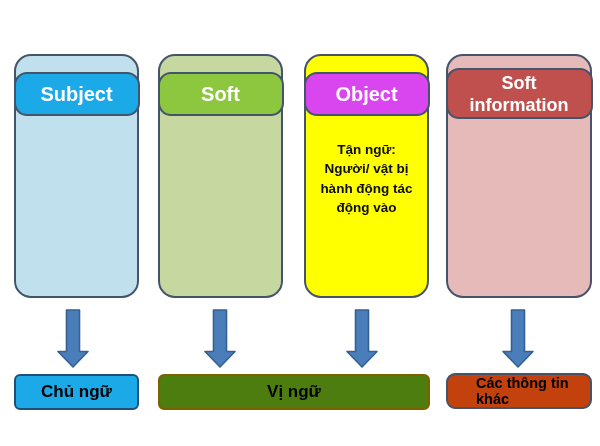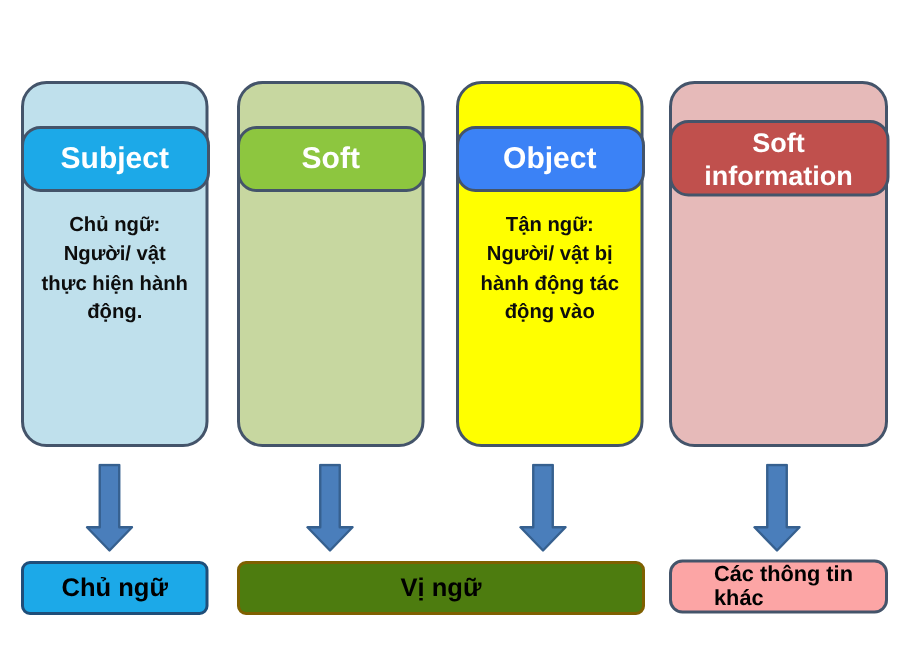--- a/index.html
+++ b/index.html
@@ -39,21 +39,20 @@
     box-sizing: border-box;
     display: flex;
     align-items: center;
     justify-content: center;
     text-align: center;
     color: #ffffff;
     font-size: 20px;
     font-weight: bold;
     line-height: 23px;
     letter-spacing: 0px;
-    margin-top: 12px;
   }
   .card-3 .card-header {
     top: 12px;
     height: 51px;
     font-size: 18px;
     line-height: 22px;
   }
   .card-3 .card-header span {
     display: inline-block;
     max-width: 112px;
@@ -120,34 +119,30 @@
 </style>
 </head>
 <body>
 
 <div class="slide">
 
   <div class="card card-0" style="background-color: rgb(191, 224, 236); border-color: rgb(68, 84, 106);">
     <div class="card-header" style="background-color: rgb(28, 169, 232); border-color: rgb(68, 84, 106);">
       <span>Subject</span>
     </div>
-    <div class="card-body">Chủ ngữ:
-Người/ vật
-thực hiện hành
-động.</div>
   </div>
 
   <div class="card card-1" style="background-color: rgb(199, 215, 160); border-color: rgb(68, 84, 106);">
     <div class="card-header" style="background-color: rgb(141, 198, 63); border-color: rgb(68, 84, 106);">
       <span>Soft</span>
     </div>
   </div>
 
   <div class="card card-2" style="background-color: rgb(255, 255, 0); border-color: rgb(68, 84, 106);">
-    <div class="card-header" style="background-color: #3b82f6; border-color: rgb(68, 84, 106);">
+    <div class="card-header" style="background-color: #d946ef; border-color: rgb(68, 84, 106);">
       <span>Object</span>
     </div>
     <div class="card-body">Tận ngữ:
 Người/ vật bị
 hành động tác
 động vào</div>
   </div>
 
   <div class="card card-3" style="background-color: rgb(230, 186, 185); border-color: rgb(68, 84, 106);">
     <div class="card-header" style="background-color: rgb(192, 80, 77); border-color: rgb(68, 84, 106);">
@@ -167,17 +162,17 @@
   <svg class="arrow arrow-3" viewBox="0 0 32 59">
     <polygon class="arrow-shape" points="9.5,1 22.5,1 22.5,42.5 31,42.5 16,58 1,42.5 9.5,42.5" stroke-width="1.6" stroke-linejoin="round" fill="#4a7ebb" stroke="#36608f"></polygon>
   </svg>
 
   <div class="footer-bar bar-0" style="background-color: rgb(28, 169, 232); border-color: rgb(31, 78, 121);">
     <span>Chủ ngữ</span>
   </div>
   <div class="footer-bar bar-1" style="background-color: #4d7c0f; border-color: rgb(127, 96, 0);">
     <span>Vị ngữ</span>
   </div>
-  <div class="footer-bar bar-2" style="background-color: #fca5a5; border-color: rgb(68, 84, 106); padding-left: 28px;">
+  <div class="footer-bar bar-2" style="background-color: #c2410c; border-color: rgb(68, 84, 106); padding-left: 28px;">
     <span>Các thông tin khác</span>
   </div>
 
 </div>
 
 </body></html>

